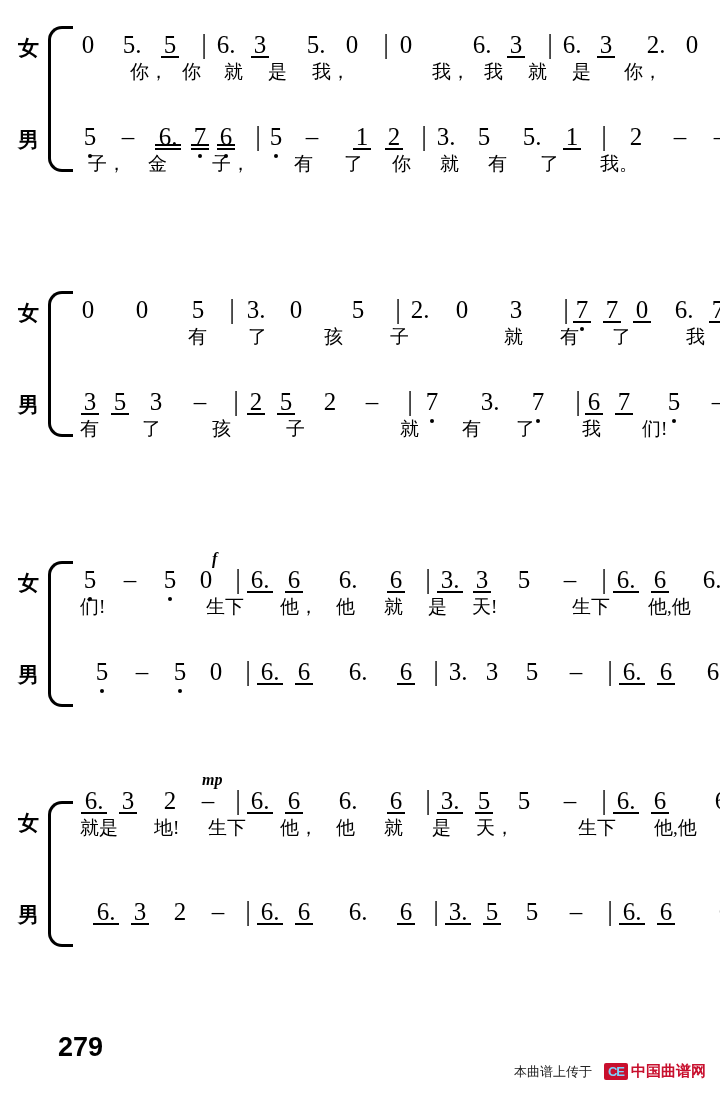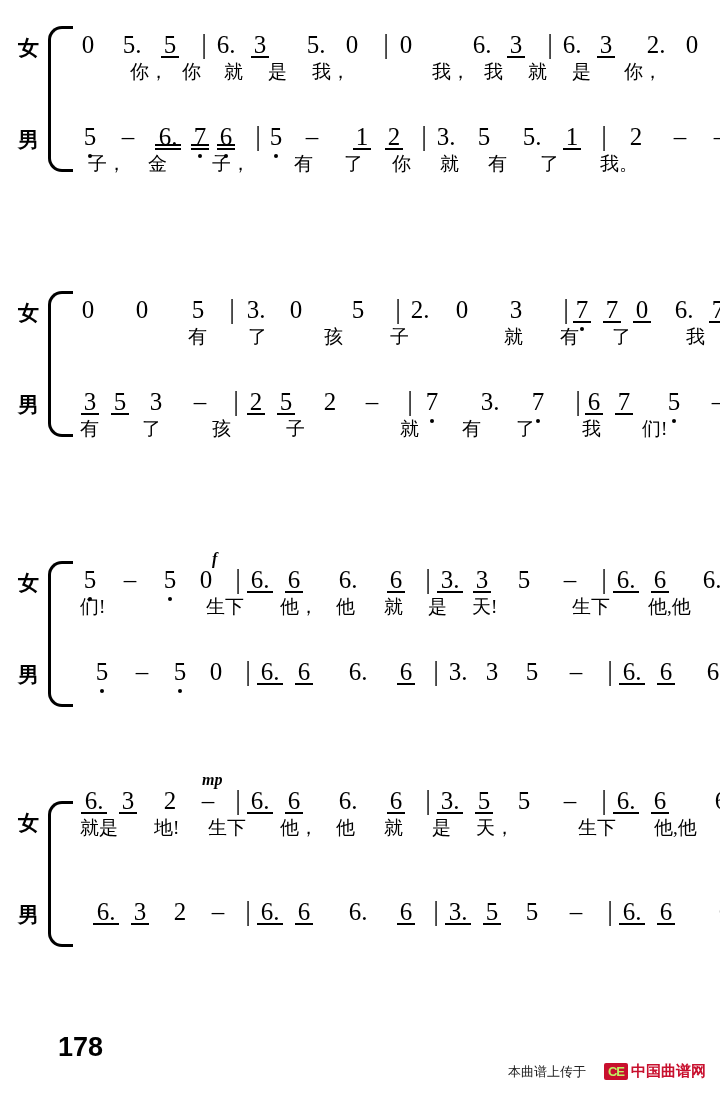--- a/index.html
+++ b/index.html
@@ -139,25 +139,25 @@
   .footer {
     position: absolute;
     right: 14px;
     top: 1062px;
     display: flex;
     align-items: center;
     font-family: "Liberation Sans", sans-serif;
     font-size: 13px;
     color: #222;
   }
-  .footer .credit-text { margin-right: 18px; }
+  .footer .credit-text { margin-right: 12px; }
   .footer .logo-mark {
     display: inline-block;
     background: #c8102e;
-    color: #bef264;
+    color: #7dd3fc;
     font-weight: 700;
     font-size: 13px;
     padding: 1px 4px;
     border-radius: 2px;
     margin-right: 3px;
     letter-spacing: -1px;
   }
   .footer .logo-text {
     color: #c8102e;
     font-weight: 700;
@@ -209,20 +209,20 @@
         <div class="notes"><span class="tok dyn" style="left: 130px; top: -14px;">mp</span><span class="tok u1" style="left: 10px; width: 28px; margin-left: -2px;">6.</span><span class="tok u1" style="left: 48px; width: 20px; margin-left: -2px;">3</span><span class="tok" style="left: 90px; width: 20px; margin-left: -2px;">2</span><span class="tok" style="left: 128px; width: 20px; margin-left: -2px;">–</span><span class="tok bar" style="left: 158px; width: 20px; margin-left: -2px;">|</span><span class="tok u1" style="left: 176px; width: 28px; margin-left: -2px;">6.</span><span class="tok u1" style="left: 214px; width: 20px; margin-left: -2px;">6</span><span class="tok" style="left: 264px; width: 28px; margin-left: -2px;">6.</span><span class="tok u1" style="left: 316px; width: 20px; margin-left: -2px;">6</span><span class="tok bar" style="left: 348px; width: 20px; margin-left: -2px;">|</span><span class="tok u1" style="left: 366px; width: 28px; margin-left: -2px;">3.</span><span class="tok u1" style="left: 404px; width: 20px; margin-left: -2px;">5</span><span class="tok" style="left: 444px; width: 20px; margin-left: -2px;">5</span><span class="tok" style="left: 490px; width: 20px; margin-left: -2px;">–</span><span class="tok bar" style="left: 524px; width: 20px; margin-left: -2px;">|</span><span class="tok u1" style="left: 542px; width: 28px; margin-left: -2px;">6.</span><span class="tok u1" style="left: 580px; width: 20px; margin-left: -2px;">6</span><span class="tok" style="left: 640px; width: 28px; margin-left: -2px;">6.</span></div>
         <div class="lyrics"><span class="lyr" style="left: 8px;">就是</span><span class="lyr" style="left: 82px;">地!</span><span class="lyr" style="left: 136px;">生下</span><span class="lyr" style="left: 208px;">他，</span><span class="lyr" style="left: 264px;">他</span><span class="lyr" style="left: 312px;">就</span><span class="lyr" style="left: 360px;">是</span><span class="lyr" style="left: 404px;">天，</span><span class="lyr" style="left: 506px;">生下</span><span class="lyr" style="left: 582px;">他,他</span></div>
       </div>
       <div class="part-label" style="top: 901px;">男</div>
       <div class="staff" style="top: 897px;">
         <div class="notes"><span class="tok u1" style="left: 22px; width: 28px; margin-left: -2px;">6.</span><span class="tok u1" style="left: 60px; width: 20px; margin-left: -2px;">3</span><span class="tok" style="left: 100px; width: 20px; margin-left: -2px;">2</span><span class="tok" style="left: 138px; width: 20px; margin-left: -2px;">–</span><span class="tok bar" style="left: 168px; width: 20px; margin-left: -2px;">|</span><span class="tok u1" style="left: 186px; width: 28px; margin-left: -2px;">6.</span><span class="tok u1" style="left: 224px; width: 20px; margin-left: -2px;">6</span><span class="tok" style="left: 274px; width: 28px; margin-left: -2px;">6.</span><span class="tok u1" style="left: 326px; width: 20px; margin-left: -2px;">6</span><span class="tok bar" style="left: 356px; width: 20px; margin-left: -2px;">|</span><span class="tok u1" style="left: 374px; width: 28px; margin-left: -2px;">3.</span><span class="tok u1" style="left: 412px; width: 20px; margin-left: -2px;">5</span><span class="tok" style="left: 452px; width: 20px; margin-left: -2px;">5</span><span class="tok" style="left: 496px; width: 20px; margin-left: -2px;">–</span><span class="tok bar" style="left: 530px; width: 20px; margin-left: -2px;">|</span><span class="tok u1" style="left: 548px; width: 28px; margin-left: -2px;">6.</span><span class="tok u1" style="left: 586px; width: 20px; margin-left: -2px;">6</span><span class="tok" style="left: 644px; width: 28px; margin-left: -2px;">6.</span></div>
         <div class="lyrics"></div>
       </div>
     </div>
 
-  <div class="page-number">178</div>
+  <div class="page-number">279</div>
 
   <div class="footer">
     <span class="credit-text">本曲谱上传于</span>
     <span class="logo-mark">CE</span>
     <span class="logo-text">中国曲谱网</span>
   </div>
 </div>
 
 </body></html>

